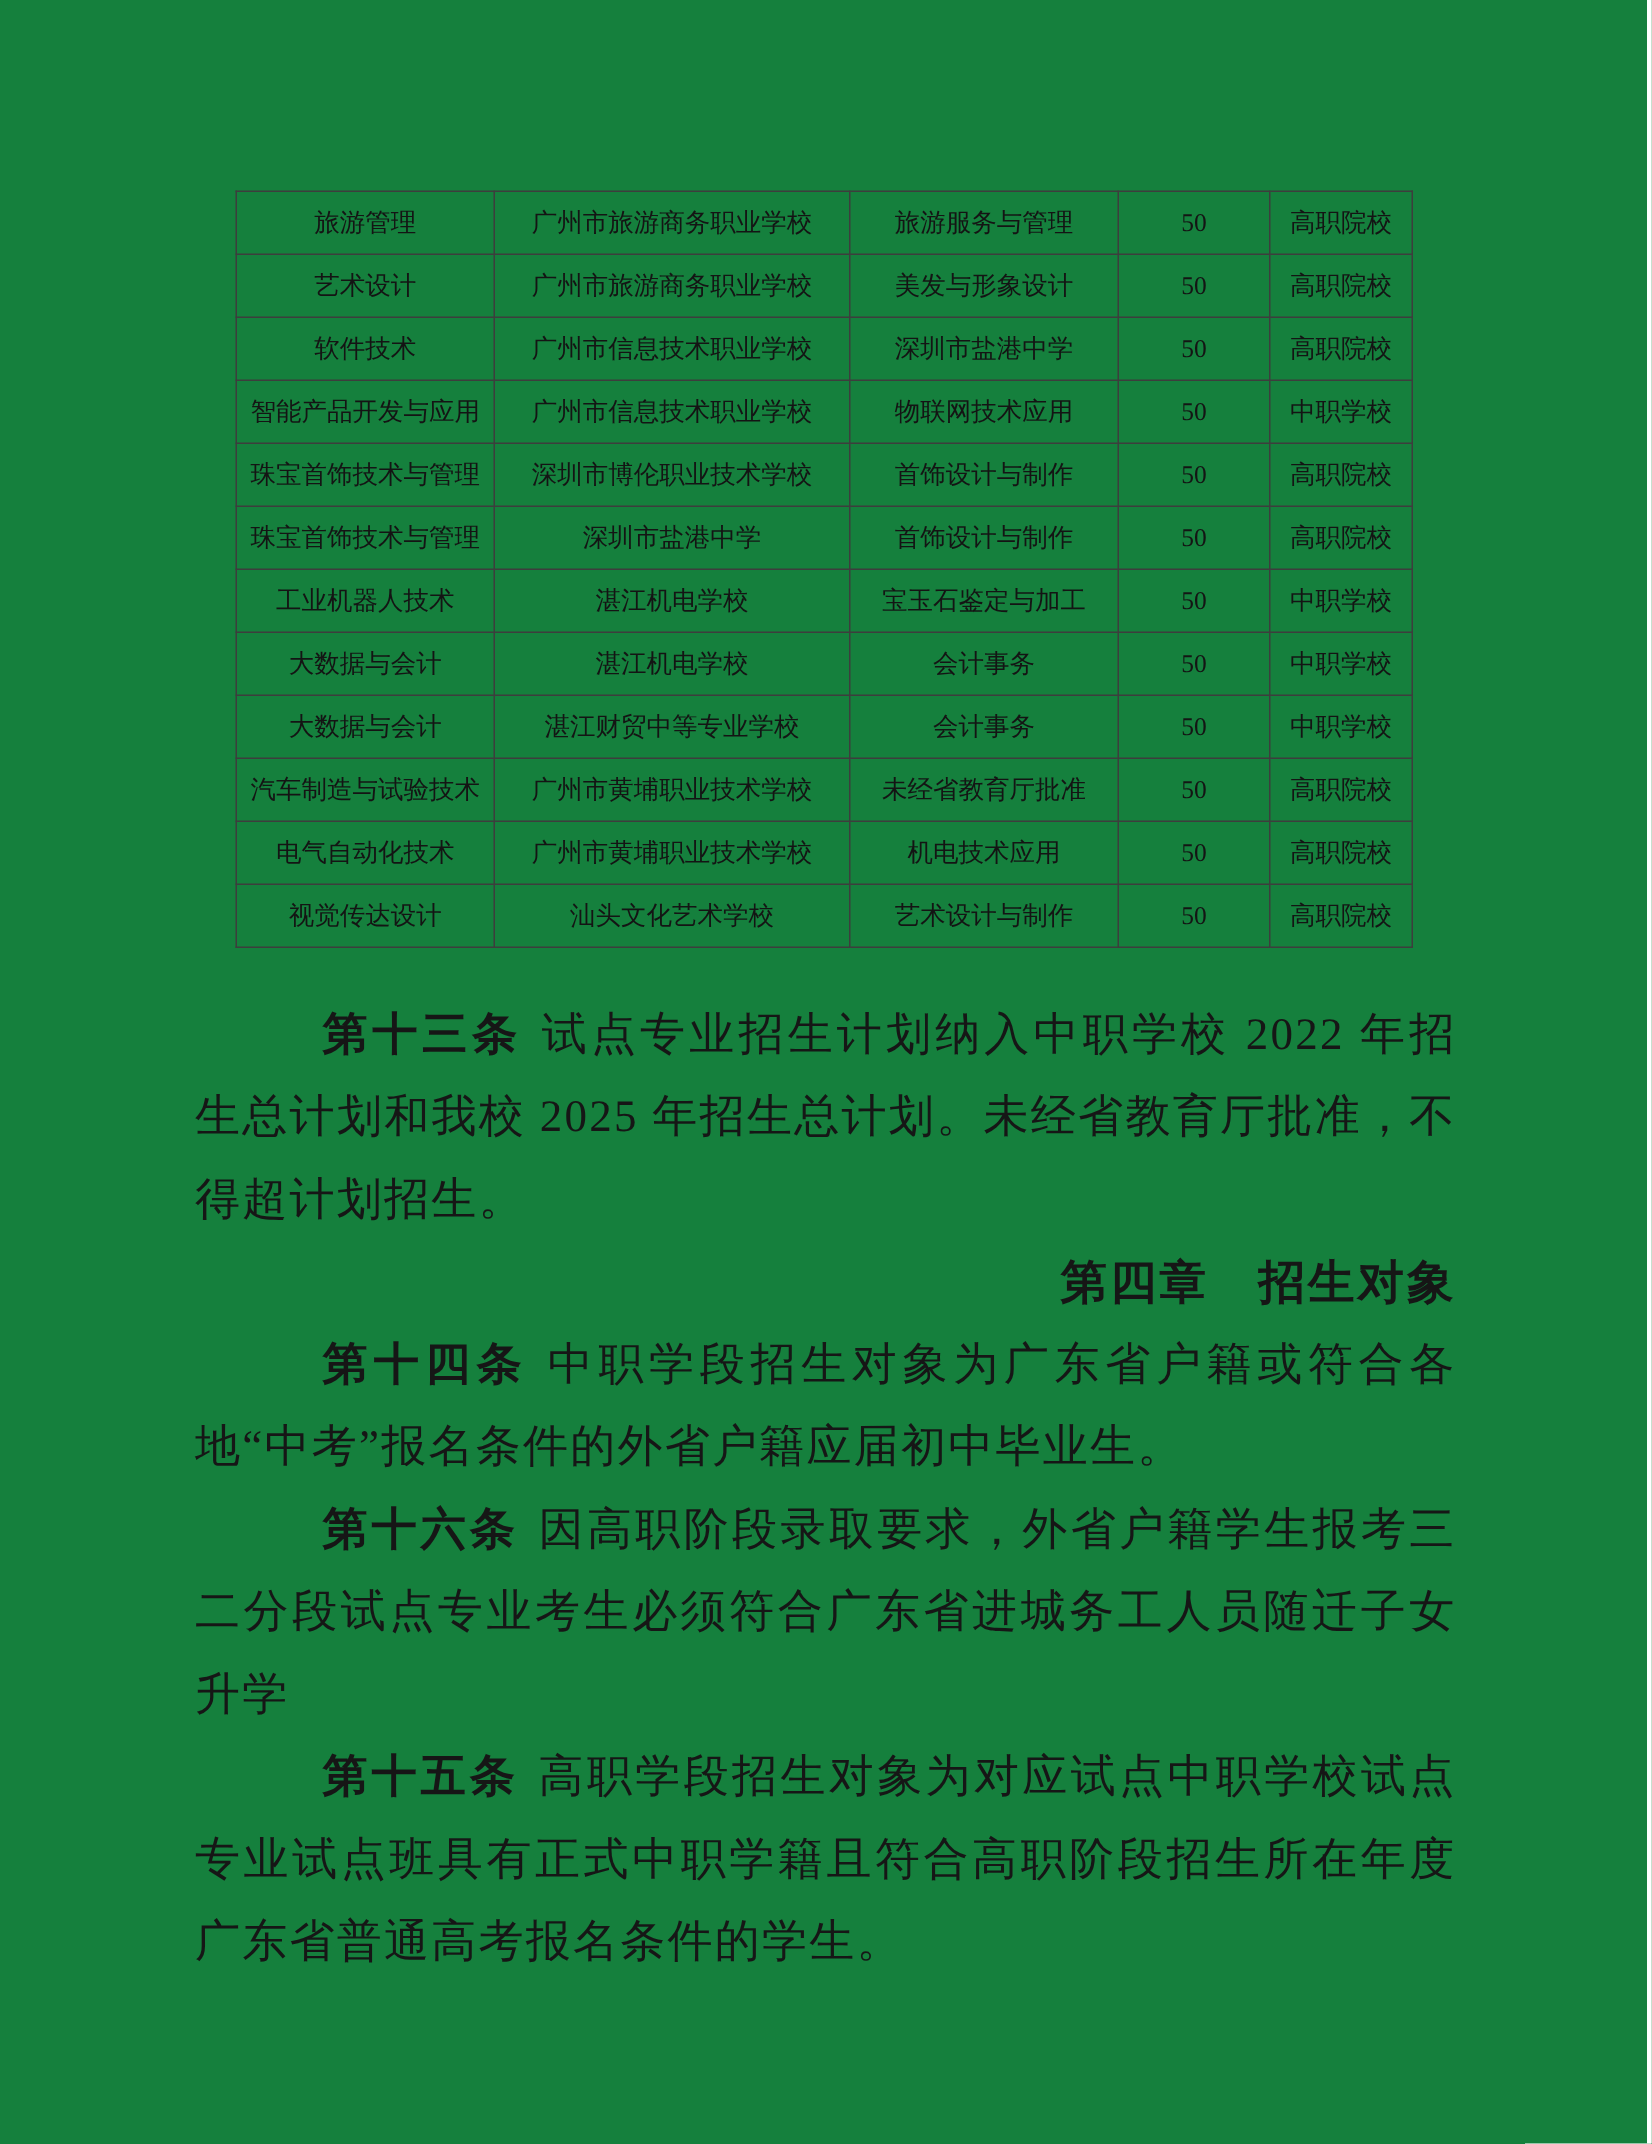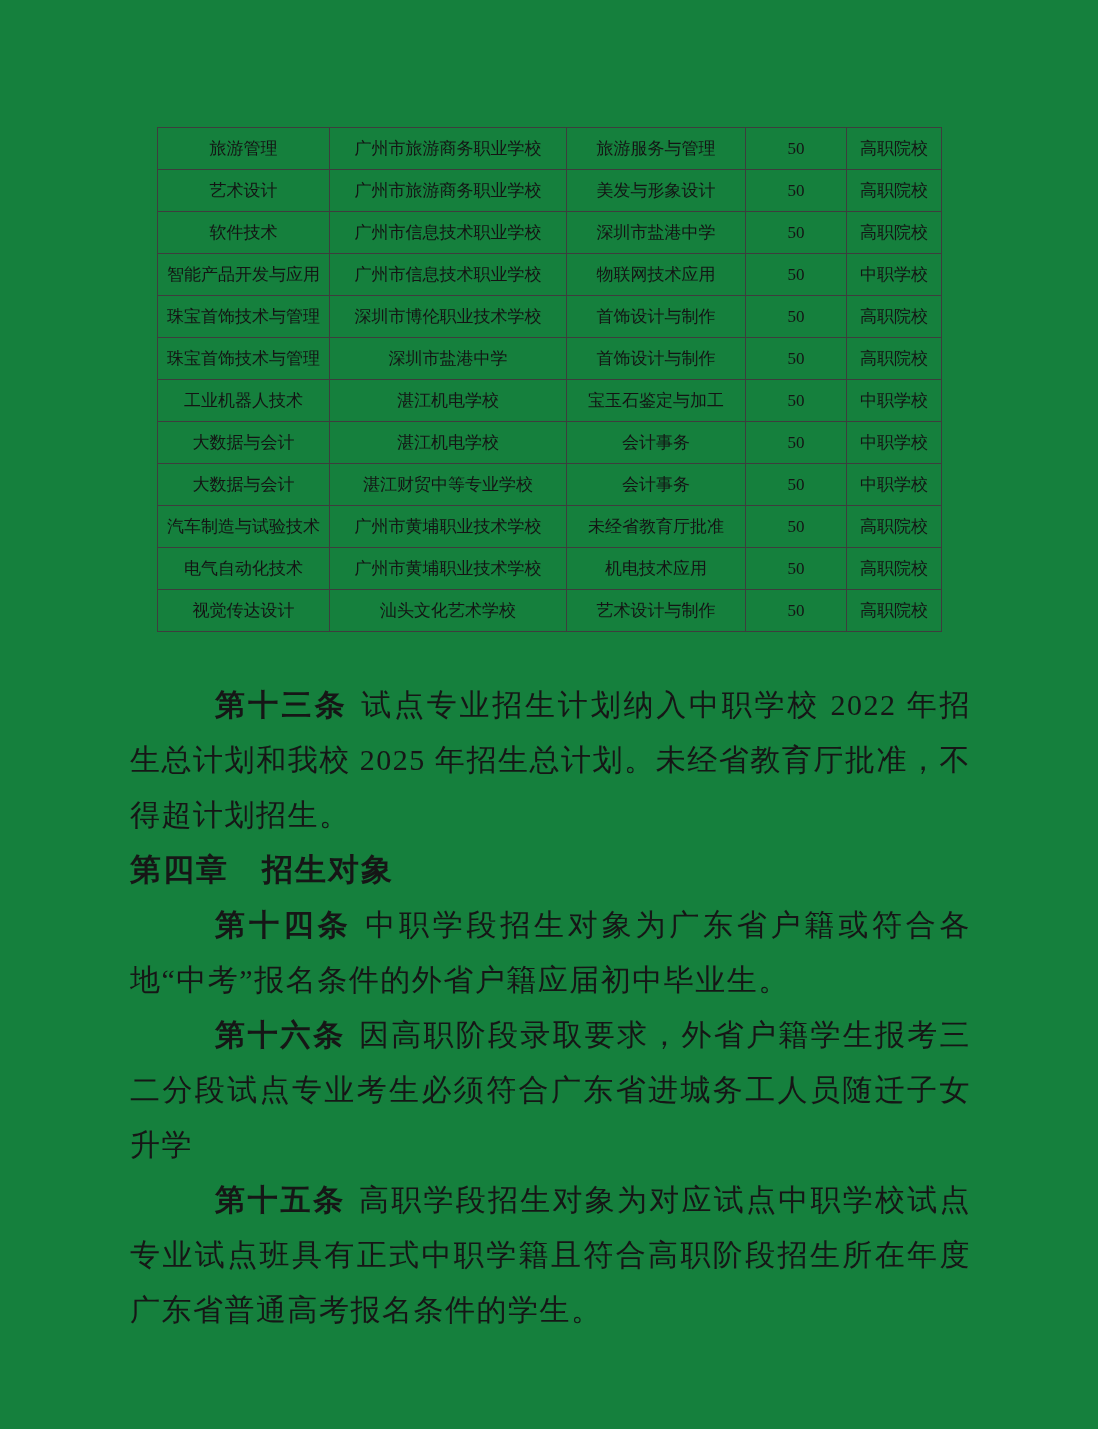--- a/index.html
+++ b/index.html
@@ -30,42 +30,42 @@
     line-height:1.15;
     color:#141414;
     padding:1px 3px;
     overflow:hidden;
     white-space:nowrap;
   }
   
   .body-text{
     position:absolute;
     left:130px;
-    top:677px;
+    top:662px;
     width:841px;
     font-size:30px;
     line-height:55px;
     text-align:justify;
     text-justify:inter-character;
     color:#161616;
   }
   .para{
     margin:0;
     text-indent:85px;
     letter-spacing:1.5px;
   }
   .para .article-label{
     font-weight:bold;
     margin-right:13px;
     letter-spacing:2px;
   }
   .chapter-heading{
     margin:0;
     text-indent:0;
-    text-align:left;
+    text-align:right;
     font-weight:bold;
     font-size:31px;
     letter-spacing:2px;
     line-height:55px;
   }
 </style>
 </head>
 <body>
 
 <div class="page">

